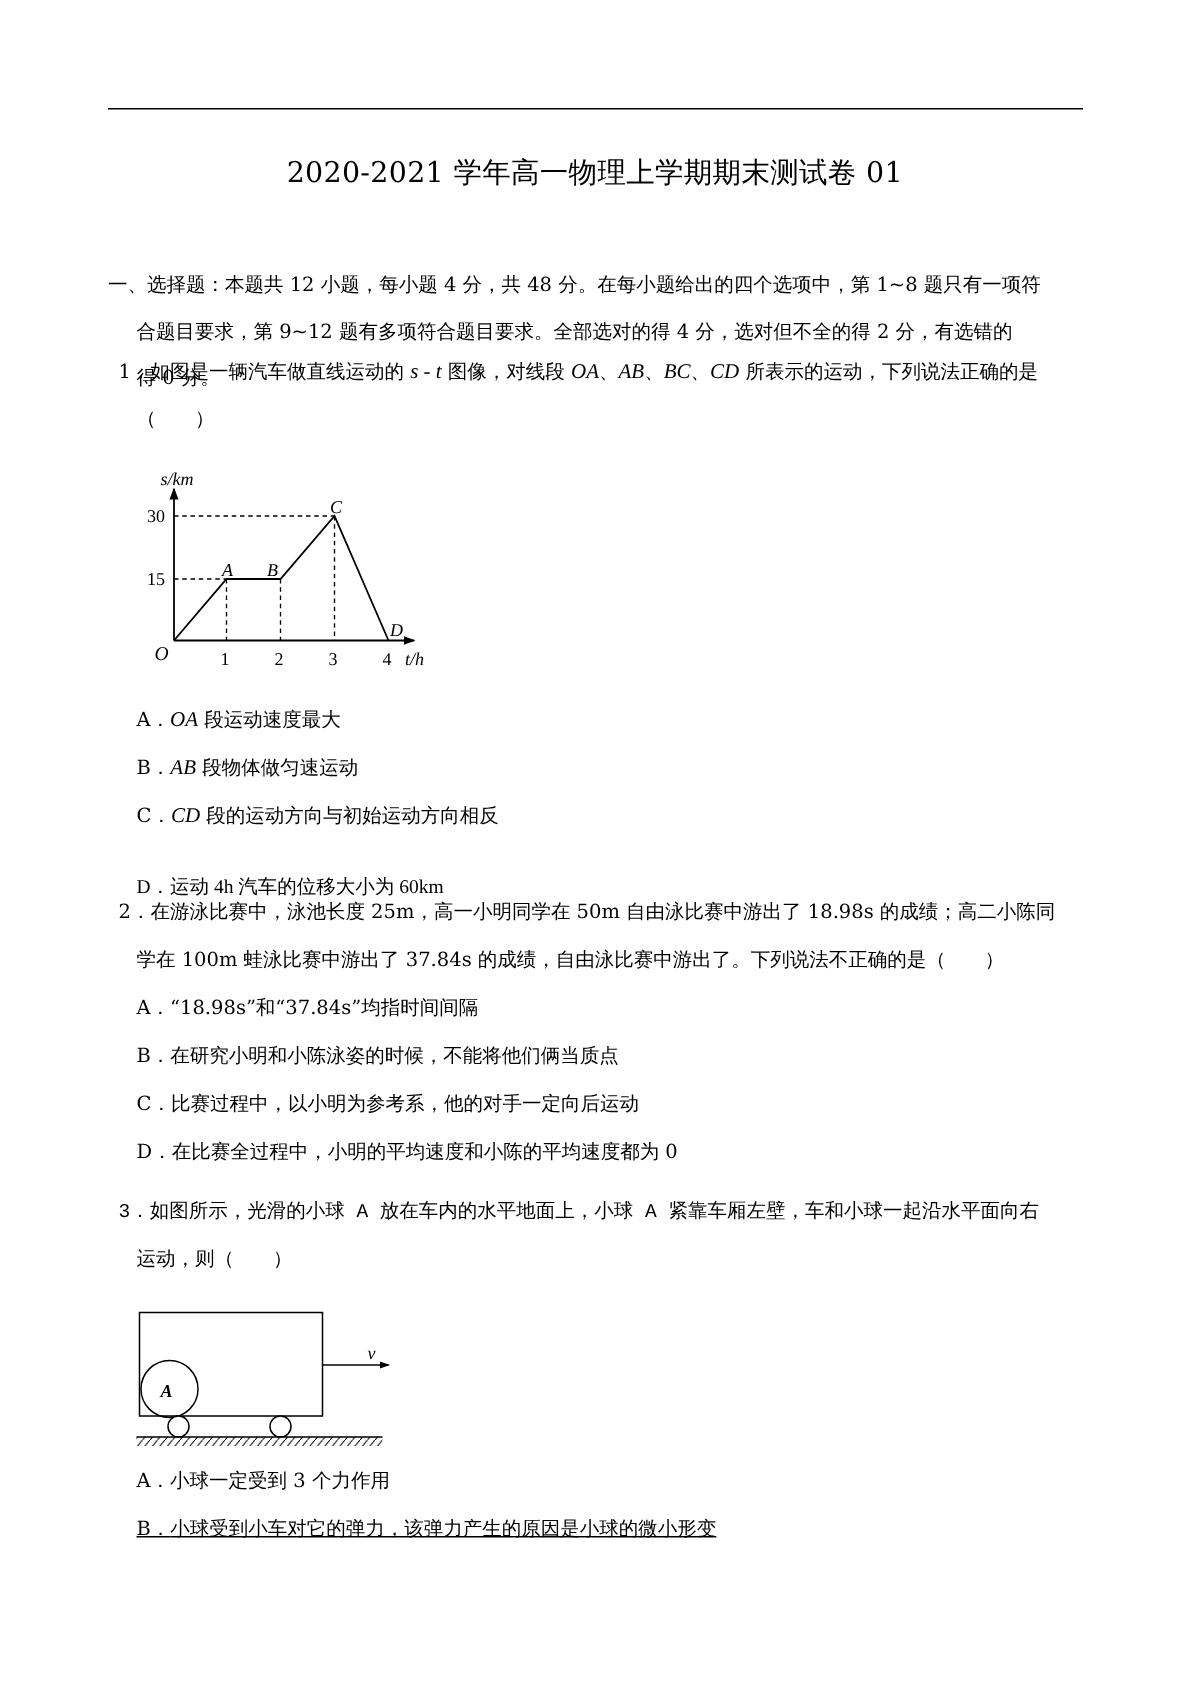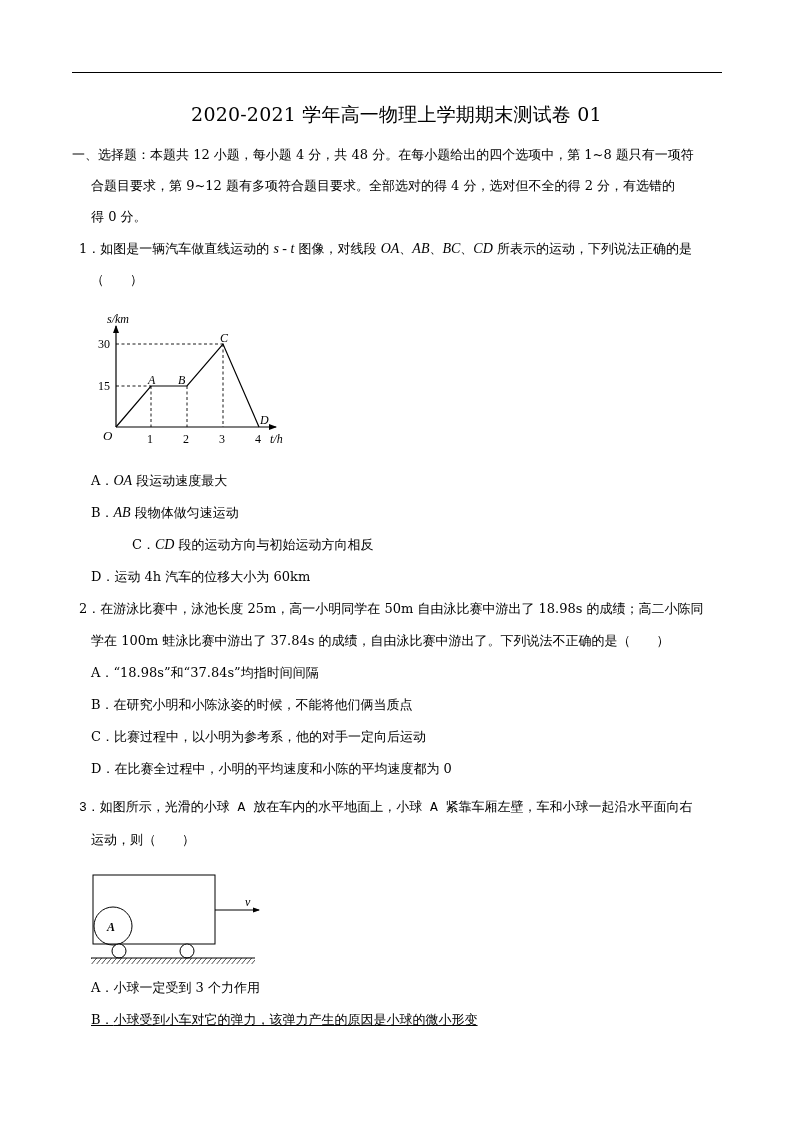--- a/index.html
+++ b/index.html
@@ -2,21 +2,21 @@
 <html><head>
 <meta charset="utf-8">
 <style>
   html, body { margin: 0; padding: 0; background: #ffffff; }
   body { width: 793px; height: 1122px; position: relative; overflow: hidden;
          font-family: "DejaVu Serif", "Liberation Serif", serif; color: #000; }
   .rule { position: absolute; left: 72px; top: 72px; width: 650px; height: 0; border-top: 1.3px solid #000; }
   .title { position: absolute; left: 0; width: 793px; top: 102px; text-align: center;
            font-size: 19px; letter-spacing: 0.2px; font-family: "DejaVu Serif", serif; }
   .line { position: absolute; font-size: 13px; white-space: nowrap; line-height: 16px; }
-  .sec { font-size: 13px; }
+  .sec { font-size: 13px; margin-top: 36px; }
   i.m { font-family: "Liberation Serif", serif; font-style: italic; font-size: 14px; }
   .fig { position: absolute; }
   svg text { font-family: "Liberation Serif", serif; }
 </style>
 </head>
 <body>
 
 <div class="rule"></div>
 
 <div class="title">2020-2021 学年高一物理上学期期末测试卷 01</div>
@@ -60,22 +60,22 @@
   <text x="255" y="443" font-size="12">4</text>
   <text x="270" y="443" font-size="12" font-style="italic">t/h</text>
   <text x="148" y="384" font-size="12" font-style="italic">A</text>
   <text x="178" y="384" font-size="12" font-style="italic">B</text>
   <text x="220" y="342" font-size="12" font-style="italic">C</text>
   <text x="260" y="424" font-size="12" font-style="italic">D</text>
 </svg>
 
 <div class="line" style="left:91px; top:473px;"><span>A．</span><i class="m">OA</i><span> 段运动速度最大</span></div>
 <div class="line" style="left:91px; top:505px;"><span>B．</span><i class="m">AB</i><span> 段物体做匀速运动</span></div>
-<div class="line" style="left:91px; top:537px;margin-left:41px;"><span>C．</span><i class="m">CD</i><span> 段的运动方向与初始运动方向相反</span></div>
-<div class="line" style="left:91px; top:569px;"><span>D．</span><span>运动 4h 汽车的位移大小为 60km</span></div>
+<div class="line" style="left:91px; top:537px;"><span>C．</span><i class="m">CD</i><span> 段的运动方向与初始运动方向相反</span></div>
+<div class="line" style="left:91px; top:583px;font-family:Liberation Serif, serif;"><span>D．</span><span>运动 4h 汽车的位移大小为 60km</span></div>
 
 <div class="line" style="left:79px; top:601px;"><span>2．</span><span>在游泳比赛中，泳池长度 25m，高一小明同学在 50m 自由泳比赛中游出了 18.98s 的成绩；高二小陈同</span></div>
 <div class="line" style="left:91px; top:633px;">学在 100m 蛙泳比赛中游出了 37.84s 的成绩，自由泳比赛中游出了。下列说法不正确的是（　　）</div>
 <div class="line" style="left:91px; top:665px;"><span>A．</span><span>“18.98s”和“37.84s”均指时间间隔</span></div>
 <div class="line" style="left:91px; top:697px;"><span>B．</span><span>在研究小明和小陈泳姿的时候，不能将他们俩当质点</span></div>
 <div class="line" style="left:91px; top:729px;"><span>C．</span><span>比赛过程中，以小明为参考系，他的对手一定向后运动</span></div>
 <div class="line" style="left:91px; top:761px;"><span>D．</span><span>在比赛全过程中，小明的平均速度和小陈的平均速度都为 0</span></div>
 
 <div class="line" style="left:79px; top:800px;font-family:Liberation Mono, monospace;"><span>3．</span><span>如图所示，光滑的小球 A 放在车内的水平地面上，小球 A 紧靠车厢左壁，车和小球一起沿水平面向右</span></div>
 <div class="line" style="left:91px; top:832px;">运动，则（　　）</div>

